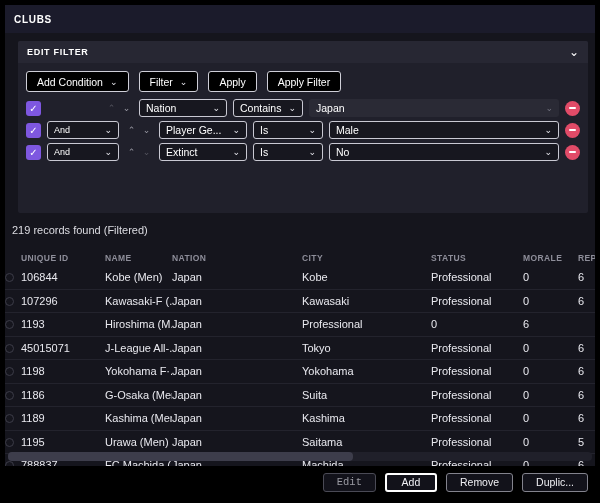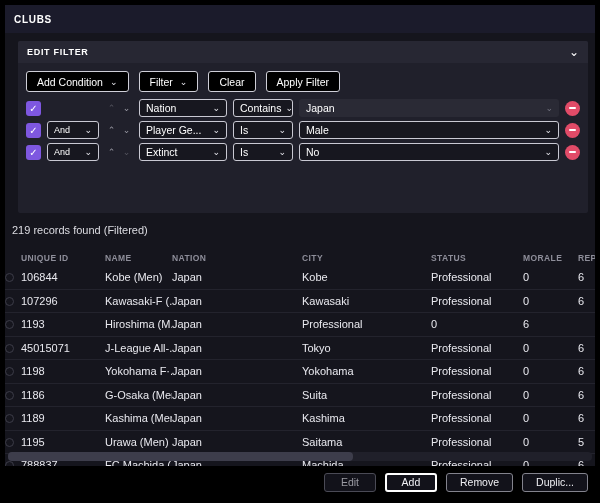--- a/index.html
+++ b/index.html
@@ -50,23 +50,23 @@
   }
   .cb .ck { color: #fff; font-size: 10px; line-height: 15px; }
   .conj-spacer { width: 52px; flex: none; }
   .sel {
     display: inline-flex; align-items: center; justify-content: space-between; gap: 4px;
     height: 18px; padding: 0 6px; border: 1px solid #c9c9d3; border-radius: 3px;
     background: #17171f; color: #fff; font-size: 10.5px; cursor: pointer; flex: none;
     overflow: hidden; white-space: nowrap;
   }
   .sel .chev { font-size: 9px; line-height: 6px; color: #e8e8ee; flex: none; }
-  .w-conj { width: 52px; }
+  .w-conj { width: 72px; }
   .w-field { width: 88px; }
-  .w-op { width: 60px; }
+  .w-op { width: 70px; }
   .w-val { flex: 1 1 auto; gap: 24px; }
   .reorder { display: inline-flex; gap: 2px; flex: none; }
   .arrow { width: 13px; text-align: center; font-size: 9px; line-height: 10px; color: #9a9aa4; cursor: pointer; }
   .arrow.dim { color: #55555f; }
   .valbox {
     flex: 1 1 auto; display: flex; align-items: center; height: 18px;
     background: #2a2a35; border-radius: 3px; padding-right: 6px;
   }
   .valbox input {
     flex: 1; background: transparent; border: none; outline: none;
@@ -113,21 +113,21 @@
   .footer {
     position: absolute; left: 0; right: 0; bottom: 0; height: 32px; background: #000;
     display: flex; justify-content: flex-end; align-items: center; gap: 9px; padding-right: 7px;
   }
   .fbtn {
     height: 19px; min-width: 52px; padding: 0 13px; border: 1px solid #83838d; border-radius: 3px;
     background: #12121a; color: #f0f0f4; font-size: 10.5px; cursor: pointer;
     display: inline-flex; align-items: center; justify-content: center; white-space: nowrap;
     font-family: "Liberation Sans", sans-serif;
   }
-  .fbtn.disabled { border-color: #4a4a55; color: #9a9aa2; }
+  .fbtn.disabled { border-color: #4a4a55; color: #9a9aa2; font-family: Liberation Mono, monospace; }
   .fbtn.primary { border: 2px solid #ffffff; }
 </style>
 </head>
 <body>
 
 <div class="app">
 
   <div class="titlebar">
     <span class="title">CLUBS</span>
   </div>
@@ -141,21 +141,21 @@
     <div class="filter-toolbar">
       <button class="tbtn">
         <span>Add Condition</span>
         <span class="chev">⌄</span>
       </button>
       <button class="tbtn">
         <span>Filter</span>
         <span class="chev">⌄</span>
       </button>
       <button class="tbtn">
-        <span>Clear</span>
+        <span>Apply</span>
       </button>
       <button class="tbtn">
         <span>Apply Filter</span>
       </button>
     </div>
 
     <div class="filter-rows">
 
       <div class="frow">
         <span class="cb">

